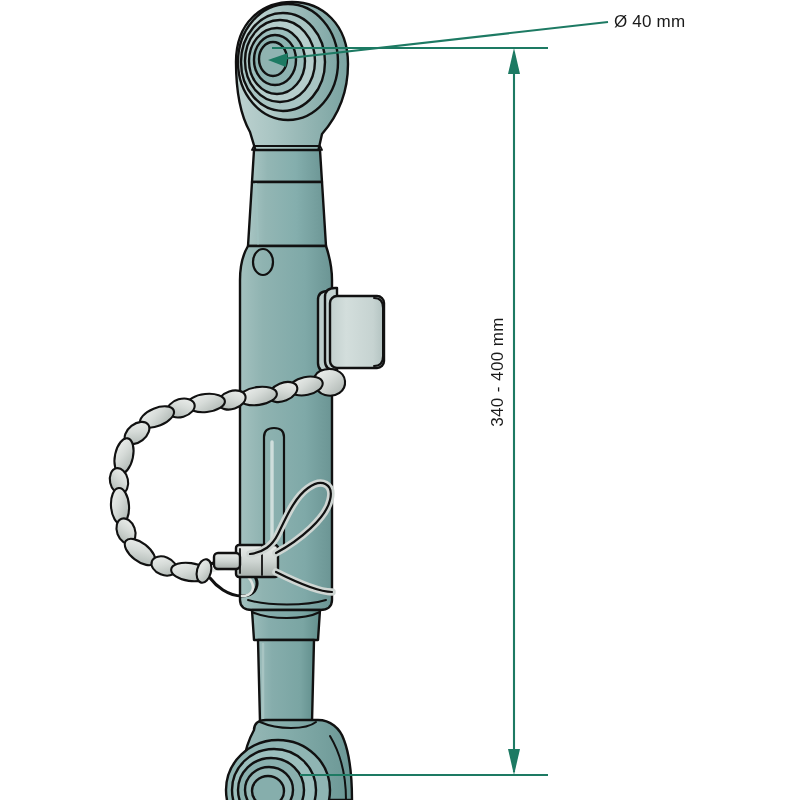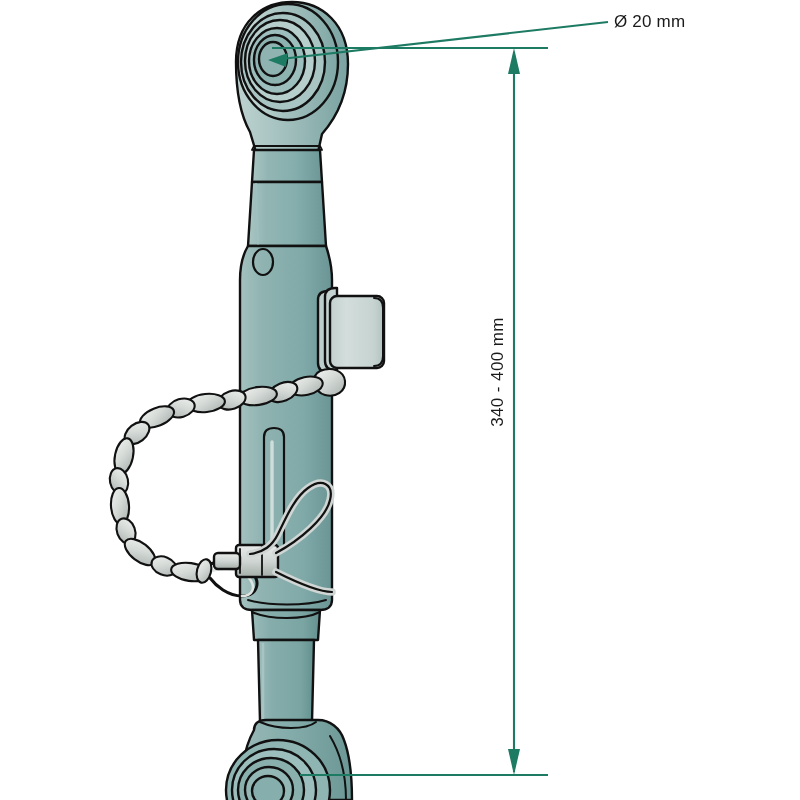--- a/index.html
+++ b/index.html
@@ -222,17 +222,17 @@
       <line x1="272" y1="48" x2="548" y2="48" stroke-width="2.1"></line>
 
       <line x1="300" y1="775" x2="548" y2="775" stroke-width="2.1"></line>
 
       <line x1="514" y1="52" x2="514" y2="772" stroke-width="2.1"></line>
       <polygon points="514,48 508,74 520,74" stroke="none"></polygon>
       <polygon points="514,775 508,749 520,749" stroke="none"></polygon>
     </g>
   </svg>
 
-  <div class="dimlabel" id="lbl-diameter">Ø 20 mm</div>
+  <div class="dimlabel" id="lbl-diameter">Ø 40 mm</div>
 
   <div class="dimlabel" id="lbl-length">340 - 400 mm</div>
 
 </div>
 
 </body></html>

